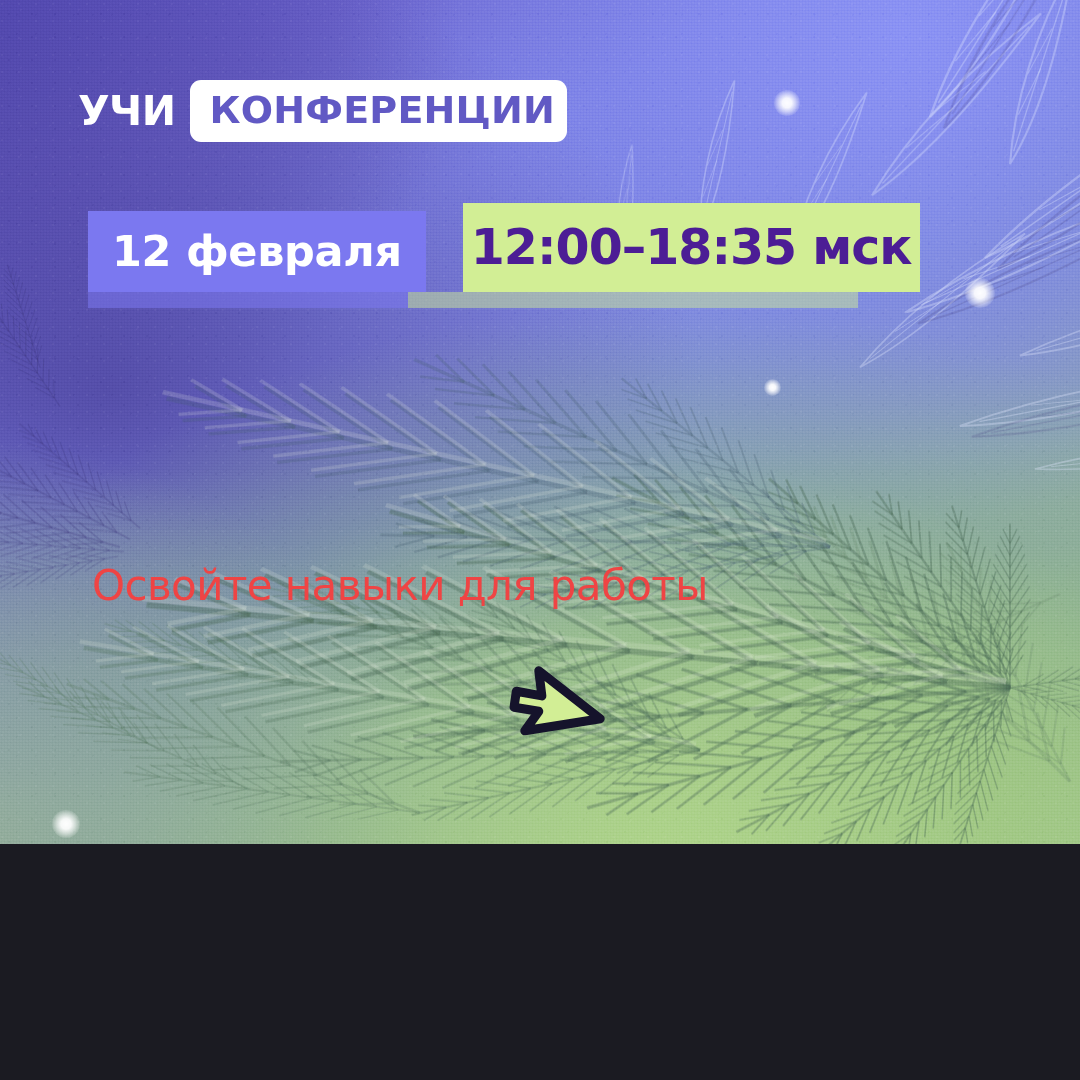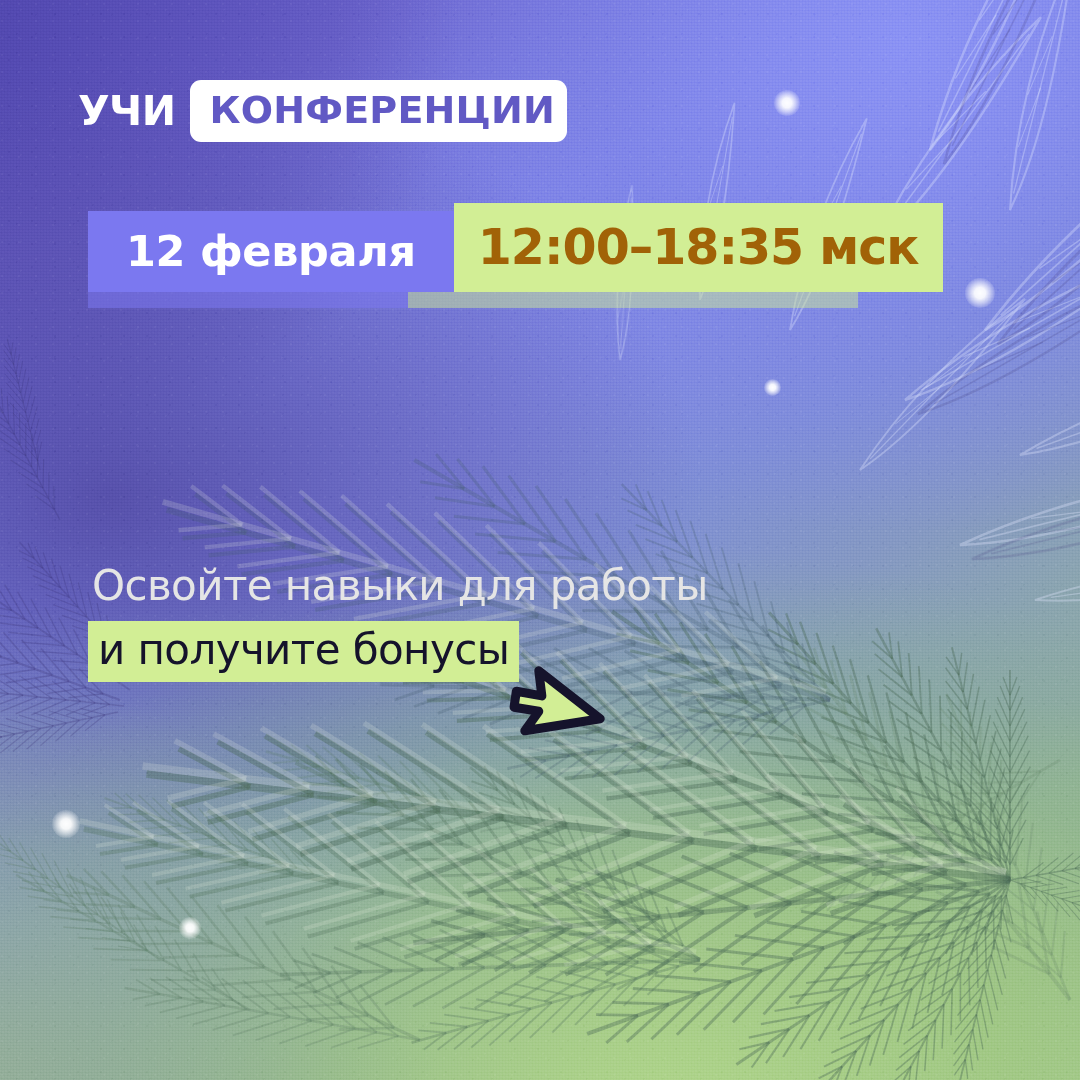--- a/index.html
+++ b/index.html
@@ -4,21 +4,21 @@
 <title>Февральская онлайн-конференция</title>
 <style>
   html, body {
     margin: 0;
     padding: 0;
     background: #1b1b22;
   }
   #poster {
     position: relative;
     width: 1080px;
-    height: 1080px;
+    height: 844px;
     overflow: hidden;
     font-family: "Liberation Sans", "DejaVu Sans", sans-serif;
     -webkit-font-smoothing: antialiased;
   }
 
   
   .bg-base {
     position: absolute;
     inset: 0;
     background:
@@ -174,31 +174,32 @@
     align-items: center;
     justify-content: center;
     font-family: "DejaVu Sans", "Liberation Sans", sans-serif;
   }
   .badge-date {
     background: #7b78f0;
     color: #ffffff;
     font-size: 43px;
     font-weight: 700;
     height: 81px;
-    padding: 0 38px;
+    padding: 0 24px;
     letter-spacing: -0.3px;
   }
   .badge-time {
     background: #d2ee95;
-    color: #a16207;
+    color: #4c1d95;
     font-size: 49px;
     font-weight: 700;
     height: 89px;
-    padding: 0 24px;
+    padding: 0 8px;
     letter-spacing: -1px;
+    margin-left: 37px;
   }
   .badge-foot {
     position: absolute;
     left: 88px;
     top: 292px;
     display: flex;
   }
   .badge-foot .fd {
     width: 320px; height: 16px;
     background: rgba(123,120,240,0.55);
@@ -228,21 +229,21 @@
     position: absolute;
     left: 92px;
     top: 565px;
     font-size: 42px;
     font-weight: 400;
     line-height: 1.0;
     letter-spacing: -0.6px;
     font-family: "DejaVu Sans", "Liberation Sans", sans-serif;
   }
   .sub-line1 {
-    color: #e5e5e5;
+    color: #ef4444;
     display: block;
   }
   .sub-line2 {
     display: inline-block;
     margin-top: 14px;
     margin-left: -4px;
     background: #d2ee95;
     color: #15132b;
     padding: 8px 10px 11px 10px;
   }
@@ -420,21 +421,20 @@
     <div class="ft"></div>
   </div>
   <div class="badges">
     <div class="badge badge-date">12 февраля</div>
     <div class="badge badge-time">12:00–18:35 мск</div>
   </div>
 
 
   <div class="subtitle">
     <span class="sub-line1">Освойте навыки для работы</span>
-    <span class="sub-line2">и получите бонусы</span>
   </div>
 
   <div class="cursor">
     <svg viewBox="0 0 110 110" xmlns="http://www.w3.org/2000/svg">
       <g transform="rotate(128 55 55)">
         <path d="M34,14 L34,92 L52,74 L64,97 L78,89 L66,67 L90,66 Z" fill="#d2ee95" stroke="#15132b" stroke-width="9" stroke-linejoin="round" stroke-linecap="round"></path>
       </g>
     </svg>
   </div>
 

